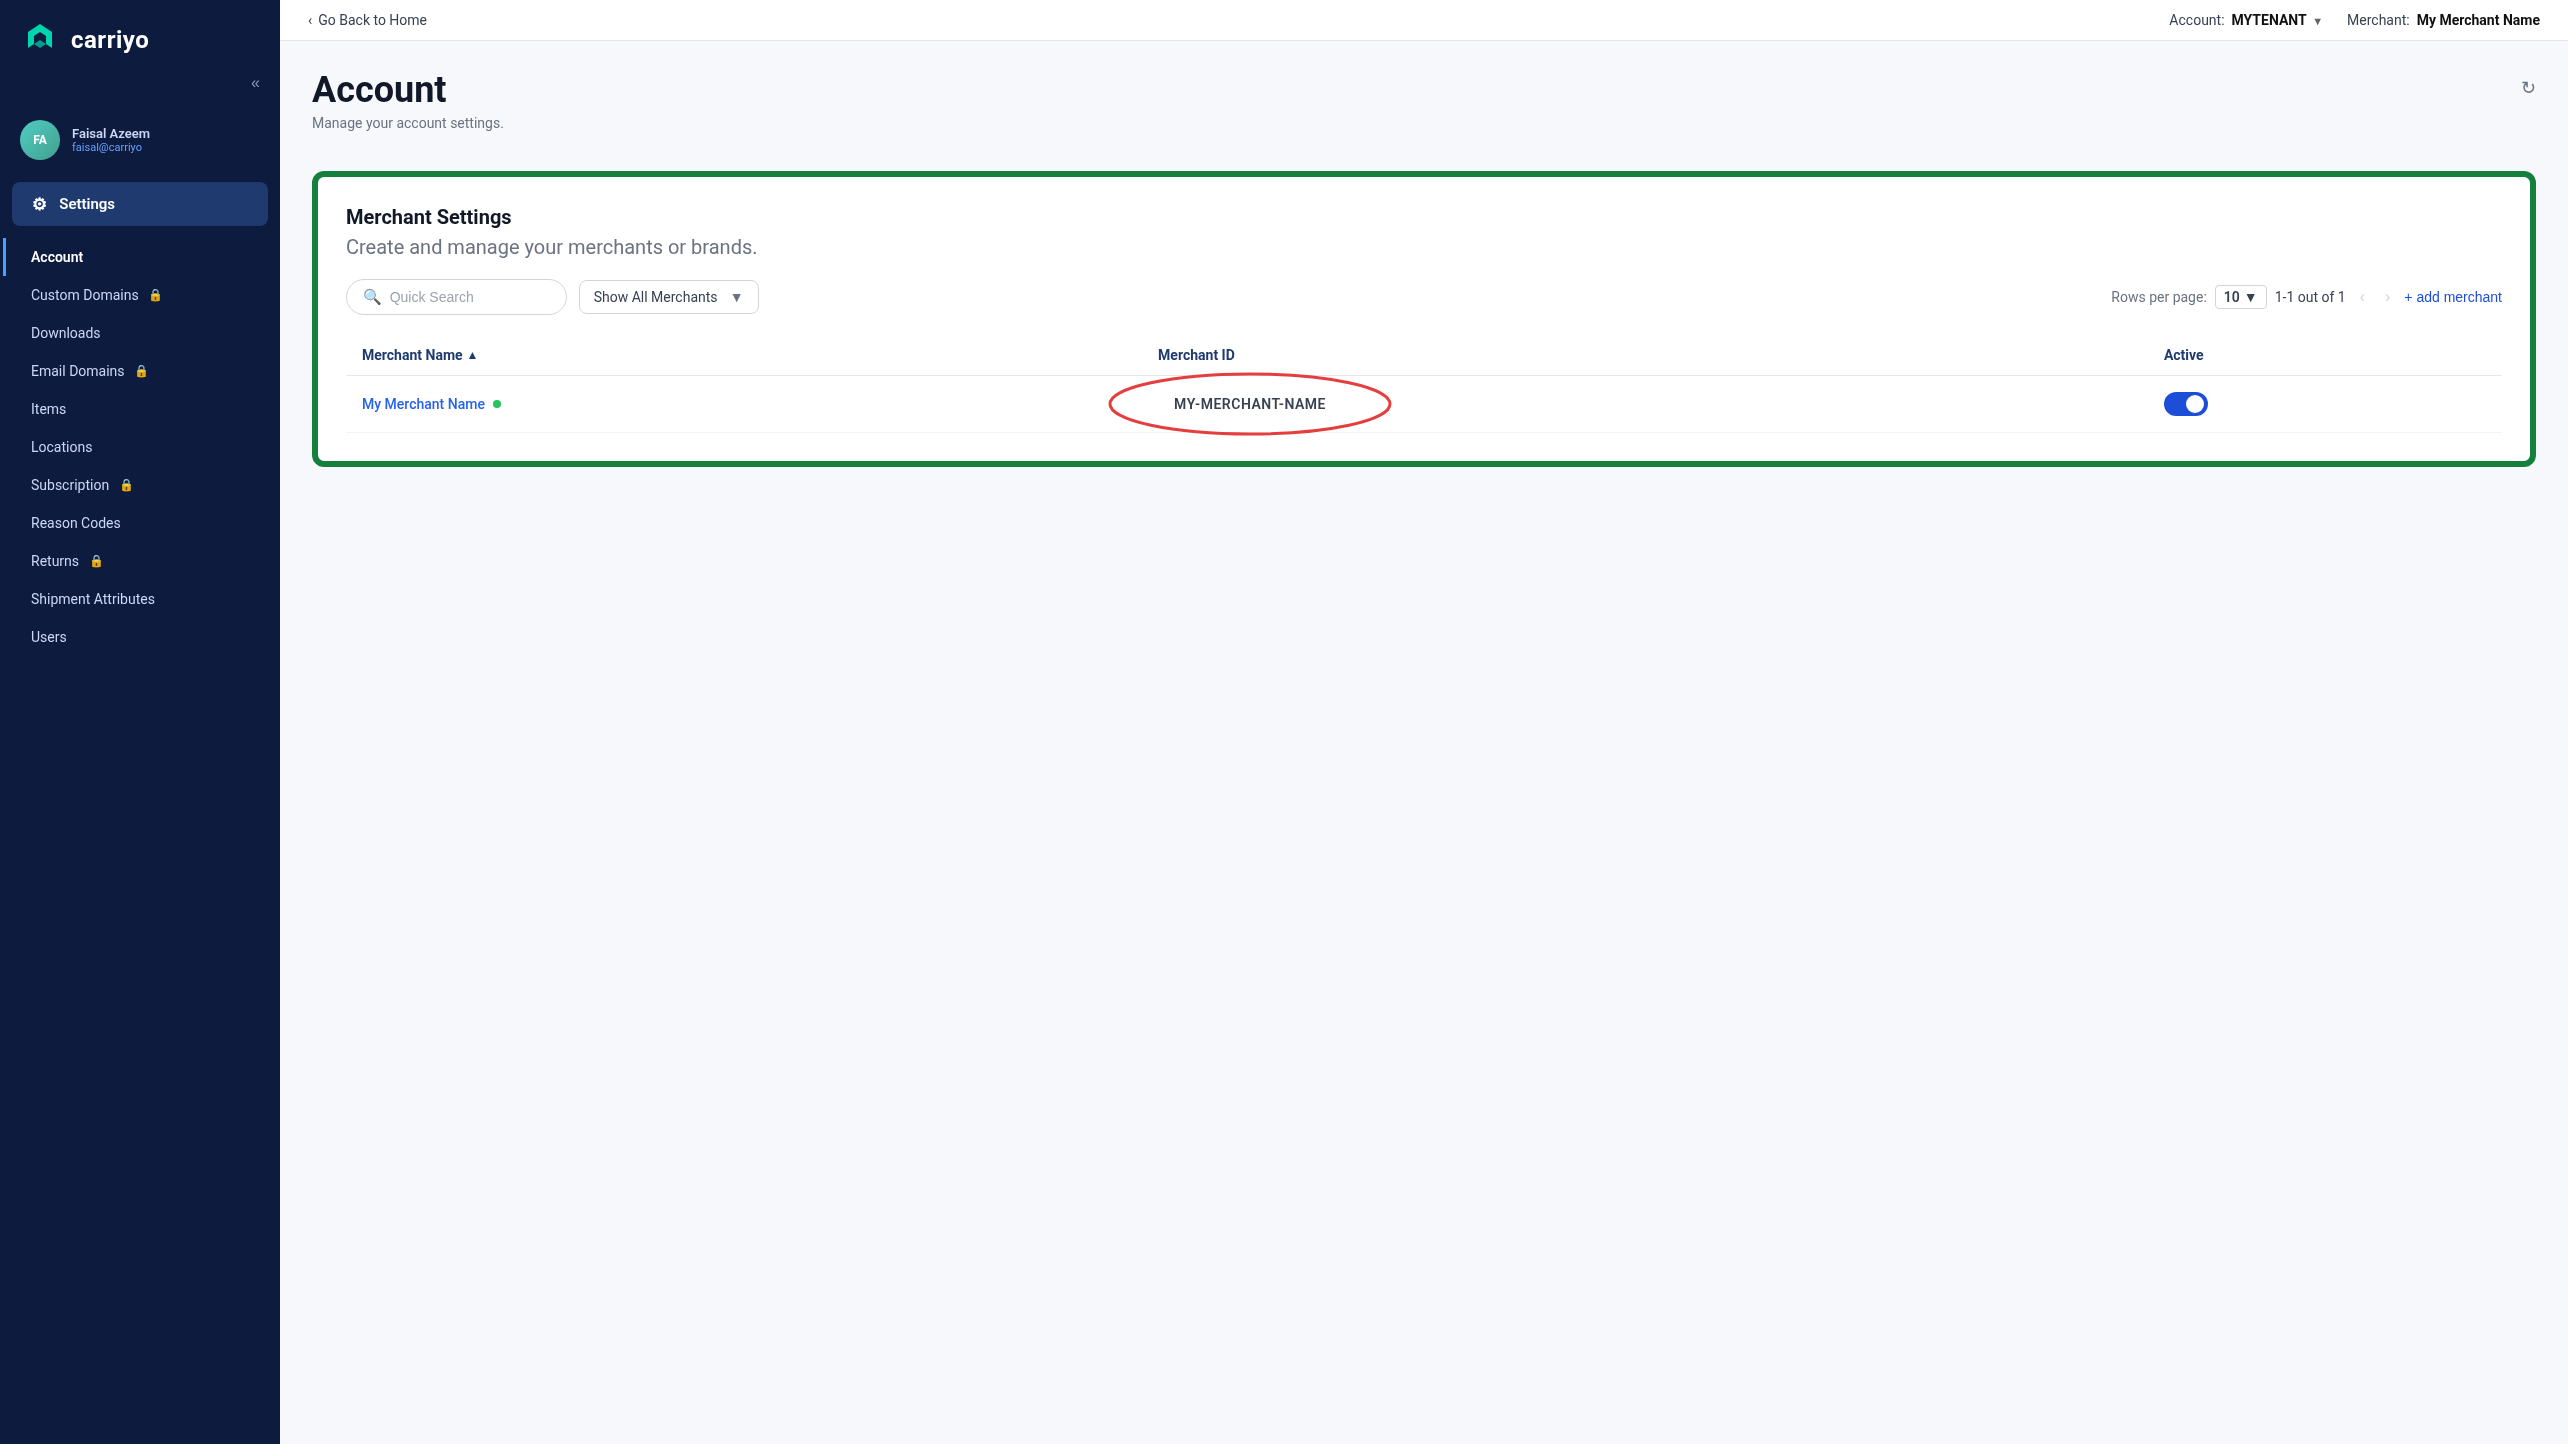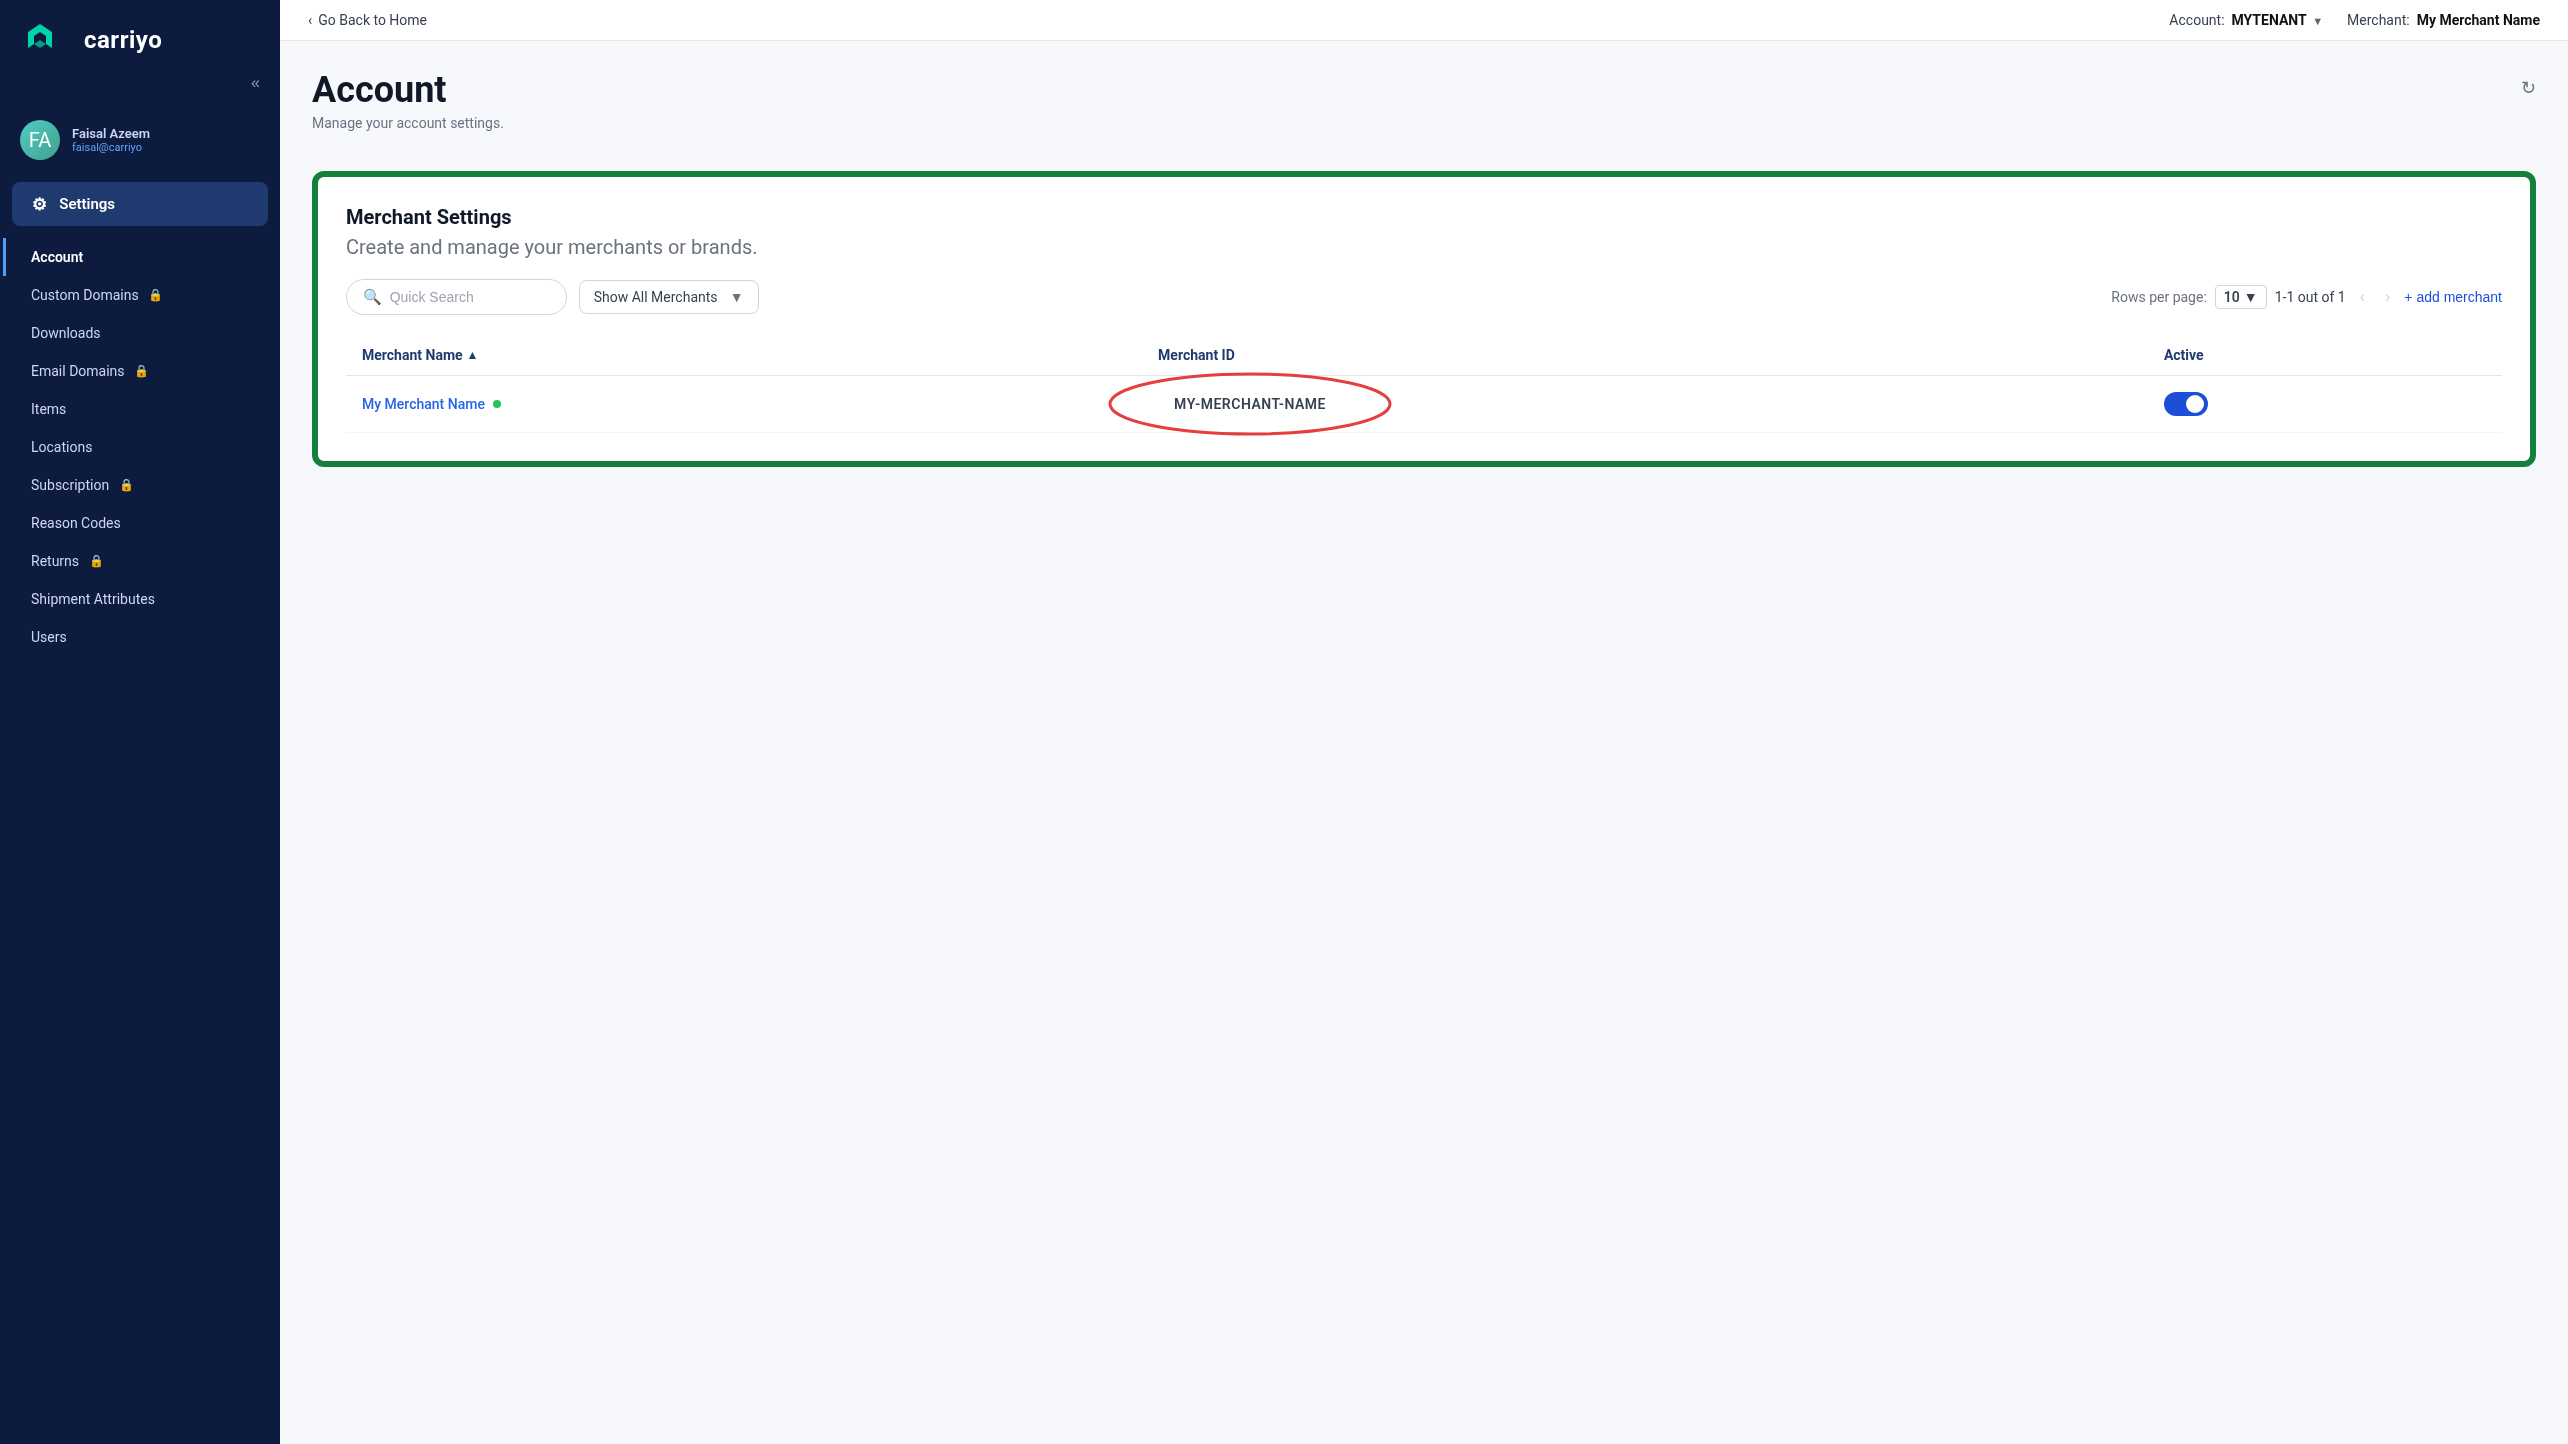--- a/index.html
+++ b/index.html
@@ -13,21 +13,21 @@
       color: #fff;
       display: flex;
       flex-direction: column;
       height: 100vh;
       overflow-y: auto;
     }
     .sidebar-logo {
       display: flex;
       align-items: center;
       padding: 20px 20px 10px 20px;
-      gap: 24px;
+      gap: 11px;
     }
     .logo-icon {
       width: 40px;
       height: 40px;
     }
     .logo-text {
       font-size: 24px;
       font-weight: 700;
       color: #fff;
       letter-spacing: 0.5px;
@@ -53,23 +53,23 @@
       margin-bottom: 8px;
     }
     .user-avatar {
       width: 40px;
       height: 40px;
       border-radius: 50%;
       background: linear-gradient(135deg, #4ecdc4, #44a08d);
       display: flex;
       align-items: center;
       justify-content: center;
-      font-size: 20px;
+      font-size: 12px;
       color: #fff;
-      font-weight: 400;
+      font-weight: 700;
       flex-shrink: 0;
     }
     .user-info {}
     .user-name {
       font-size: 13px;
       font-weight: 600;
       color: #ccd6f6;
       display: block;
     }
     .user-email {

